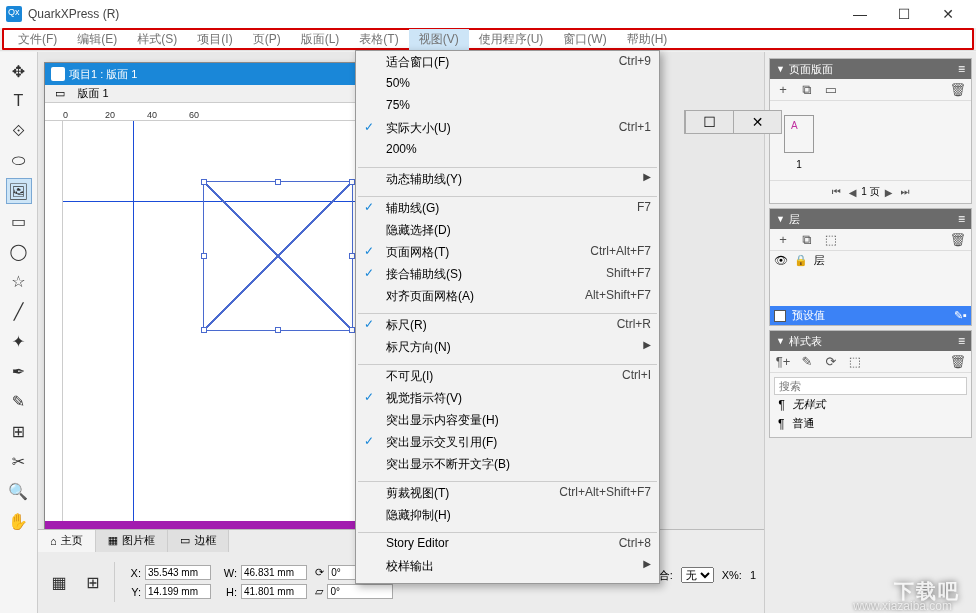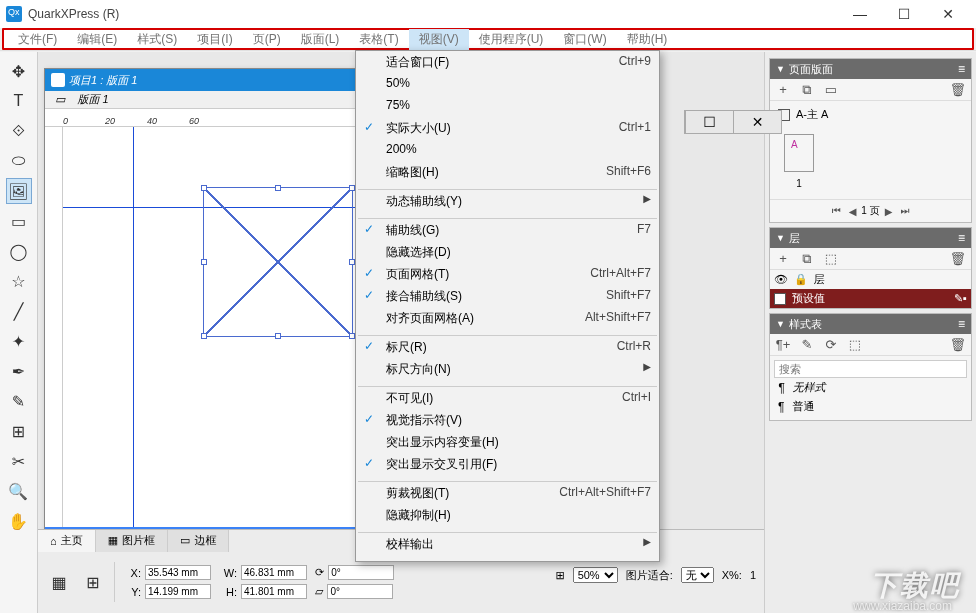--- a/index.html
+++ b/index.html
@@ -23,21 +23,21 @@
 
 .main { position: absolute; top: 52px; left: 0; right: 0; bottom: 0; display: flex; }
 
 
 .left-tools { width: 38px; background: #f5f5f5; display: flex; flex-direction: column; align-items: center; padding-top: 6px; gap: 4px; border-right: 1px solid #ccc; }
 .tool-btn { width: 26px; height: 26px; display: flex; align-items: center; justify-content: center; font-size: 16px; color: #333; border: 1px solid transparent; }
 .tool-btn.active { background: #cde5f7; border-color: #7aa8d4; }
 
 
 .canvas-holder { flex: 1; display: flex; flex-direction: column; position: relative; background: #e8e8e8; }
-.doc-win { position: absolute; left: 6px; top: 16px; width: 316px; height: 500px; background: #3b82f6; border: 1px solid #888; box-shadow: 2px 2px 6px rgba(0,0,0,0.2); font-style: italic; }
+.doc-win { position: absolute; left: 6px; top: 10px; width: 316px; height: 500px; background: #a21caf; border: 1px solid #888; box-shadow: 2px 2px 6px rgba(0,0,0,0.2); }
 .doc-win-title { height: 22px; background: #1a87d8; color: #fff; font-size: 11px; display: flex; align-items: center; padding: 0 6px; }
 .doc-win-title .app-icon { width: 14px; height: 14px; background: #fff; margin-right: 4px; border-radius: 2px; }
 .doc-tabs { height: 18px; background: #f0f0f0; display: flex; align-items: center; font-size: 11px; padding: 0 4px; border-bottom: 1px solid #ccc; }
 .doc-tabs span { padding: 0 6px; }
 .ruler-h { height: 18px; background: #fff; border-bottom: 1px solid #ccc; font-size: 9px; display: flex; align-items: flex-end; padding-left: 18px; color: #333; }
 .ruler-h span { width: 42px; display: inline-block; }
 .doc-body { position: relative; height: 400px; overflow: hidden; }
 .ruler-v { position: absolute; left: 0; top: 0; bottom: 0; width: 18px; background: #fff; border-right: 1px solid #ccc; }
 .canvas-area { position: absolute; left: 18px; top: 0; right: 0; bottom: 0; background: #fff; }
 .guide-v { position: absolute; top: 0; bottom: 0; width: 1px; background: #1a4cd8; }
@@ -66,21 +66,21 @@
 .panel-head { height: 20px; background: #6b6b6b; color: #fff; font-size: 11px; display: flex; align-items: center; padding: 0 6px; }
 .panel-head .tri { margin-right: 4px; font-size: 9px; }
 .panel-head .menu-icon { margin-left: auto; font-size: 12px; }
 .panel-body { padding: 4px; font-size: 11px; }
 .panel-toolbar { height: 22px; display: flex; align-items: center; gap: 6px; padding: 0 4px; border-bottom: 1px solid #ddd; }
 .panel-toolbar .tb-btn { width: 18px; height: 18px; display: flex; align-items: center; justify-content: center; font-size: 13px; color: #555; }
 .panel-toolbar .tb-spacer { flex: 1; }
 .mini-page { width: 30px; height: 38px; border: 1px solid #999; margin: 4px; display: inline-block; position: relative; }
 .mini-page .label { position: absolute; top: 4px; left: 6px; font-size: 10px; color: #c030a0; }
 .layer-row { display: flex; align-items: center; padding: 2px 4px; gap: 6px; }
-.layer-row.active { background: #7f1d1d; color: #fff; }
+.layer-row.active { background: #3b82f6; color: #fff; margin-top: 36px; }
 .layer-row .sq { width: 12px; height: 12px; border: 1px solid #555; }
 .style-row { display: flex; align-items: center; padding: 2px 4px; gap: 8px; font-size: 11px; }
 .style-row .pilcrow { font-size: 12px; }
 .style-row.italic { font-style: italic; }
 .search-box { width: 100%; border: 1px solid #ccc; padding: 2px 4px; font-size: 11px; background: #fff; }
 .page-nav { display: flex; align-items: center; justify-content: center; gap: 2px; padding: 4px 0; border-top: 1px solid #ddd; font-size: 10px; }
 .page-nav .nav-btn { padding: 0 3px; color: #555; }
 
 
 .bottom-bar { position: absolute; bottom: 0; left: 38px; right: 212px; height: 84px; background: #ececec; border-top: 1px solid #bbb; display: flex; flex-direction: column; }
@@ -89,21 +89,21 @@
 .bottom-tabs .btab.active { background: #f5f5f5; }
 .measure-bar { height: 62px; display: flex; align-items: center; padding: 0 8px; gap: 8px; font-size: 11px; }
 .measure-group { display: flex; flex-direction: column; gap: 4px; }
 .measure-row { display: flex; align-items: center; gap: 4px; }
 .measure-row label { width: 18px; text-align: right; }
 .measure-row input { width: 66px; font-size: 10px; padding: 1px 2px; border: 1px solid #aaa; }
 .divider { width: 1px; height: 40px; background: #ccc; }
 .bottom-right { position: absolute; bottom: 30px; right: 220px; display: flex; align-items: center; gap: 8px; font-size: 11px; }
 
 
-.watermark { position: absolute; right: 16px; bottom: 8px; font-size: 28px; font-weight: bold; color: rgba(255,255,255,0.85); text-shadow: 0 0 6px rgba(0,0,0,0.6); font-style: italic; letter-spacing: 2px; }
+.watermark { position: absolute; right: 16px; bottom: 8px; font-size: 20px; font-weight: bold; color: rgba(255,255,255,0.85); text-shadow: 0 0 6px rgba(0,0,0,0.6); letter-spacing: 2px; }
 .watermark-sub { position: absolute; right: 24px; bottom: 0px; font-size: 12px; color: rgba(255,255,255,0.7); text-shadow: 0 0 3px rgba(0,0,0,0.5); }
 </style>
 </head>
 <body>
 
 <div class="titlebar">
   <div class="app-icon"></div>
   <span>QuarkXPress (R)</span>
   <div class="spacer"></div>
   <div class="win-btn">—</div>
@@ -206,24 +206,20 @@
           <span class="menu-icon">≡</span>
         </div>
       <div class="panel-toolbar">
         <div class="tb-btn">+</div>
         <div class="tb-btn">⧉</div>
         <div class="tb-btn">▭</div>
         <div class="tb-spacer"></div>
         <div class="tb-btn">🗑</div>
       </div>
       <div class="panel-body">
-        <div class="layer-row">
-            <span class="sq"></span>
-            <span>A-主 A</span>
-          </div>
         <div style="text-align:left; padding:6px">
           <div class="mini-page"><span class="label">A</span></div>
           <div style="text-align:center;width:38px;font-size:10px">1</div>
         </div>
       </div>
       <div class="page-nav">
         <span class="nav-btn">⏮</span>
         <span class="nav-btn">◀</span>
         <span>1 页</span>
         <span class="nav-btn">▶</span>
@@ -299,24 +295,20 @@
       <span>75%</span>
     </div>
     <div class="dd-row">
       <span class="check">✓</span>
       <span>实际大小(U)</span>
       <span class="shortcut">Ctrl+1</span>
     </div>
     <div class="dd-row">
       <span>200%</span>
     </div>
-    <div class="dd-row">
-      <span>缩略图(H)</span>
-      <span class="shortcut">Shift+F6</span>
-    </div>
     <div class="dd-sep"></div>
     <div class="dd-row">
       <span>动态辅助线(Y)</span>
       <span class="arrow">▶</span>
     </div>
     <div class="dd-sep"></div>
     <div class="dd-row">
       <span class="check">✓</span>
       <span>辅助线(G)</span>
       <span class="shortcut">F7</span>
@@ -357,29 +349,36 @@
       <span class="check">✓</span>
       <span>视觉指示符(V)</span>
     </div>
     <div class="dd-row">
       <span>突出显示内容变量(H)</span>
     </div>
     <div class="dd-row">
       <span class="check">✓</span>
       <span>突出显示交叉引用(F)</span>
     </div>
+    <div class="dd-row">
+      <span>突出显示不断开文字(B)</span>
+    </div>
     <div class="dd-sep"></div>
     <div class="dd-row">
       <span>剪裁视图(T)</span>
       <span class="shortcut">Ctrl+Alt+Shift+F7</span>
     </div>
     <div class="dd-row">
       <span>隐藏抑制(H)</span>
     </div>
     <div class="dd-sep"></div>
+    <div class="dd-row">
+      <span>Story Editor</span>
+      <span class="shortcut">Ctrl+8</span>
+    </div>
     <div class="dd-row">
       <span>校样输出</span>
       <span class="arrow">▶</span>
     </div>
   </div>
 
 <div class="bottom-bar">
   <div class="bottom-tabs">
     <div class="btab active">
         <span>⌂</span>

